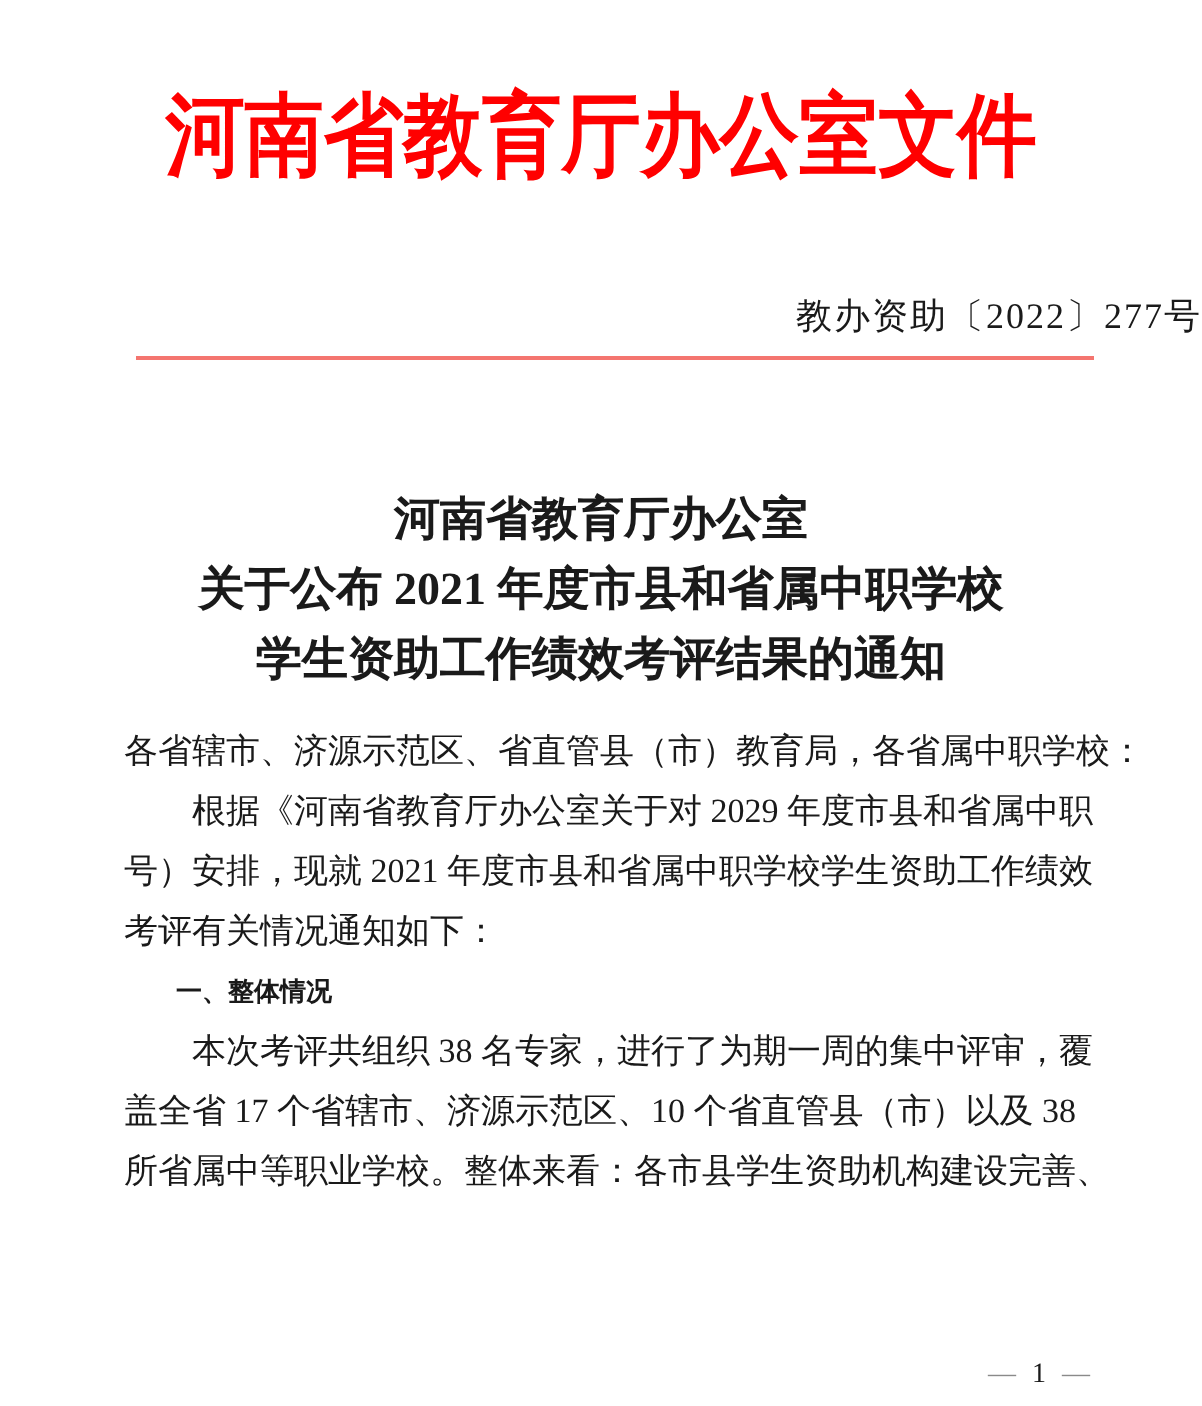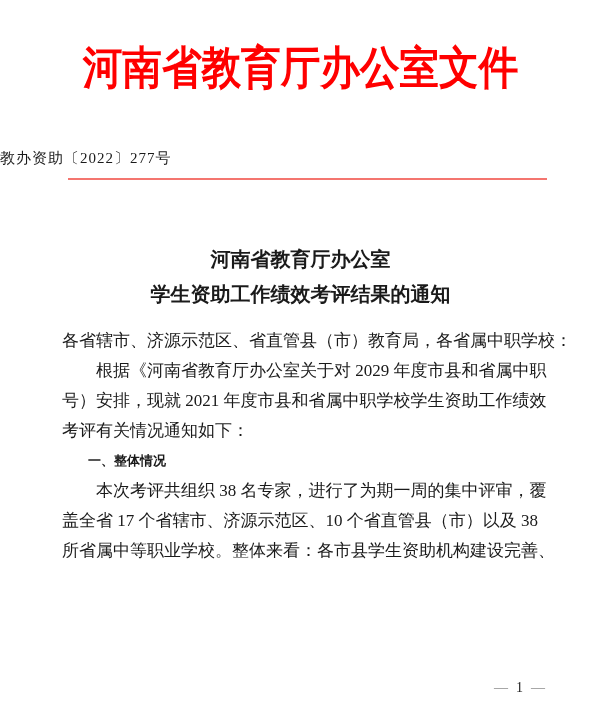--- a/index.html
+++ b/index.html
@@ -27,36 +27,36 @@
     font-size: 45px;
     font-weight: 700;
     color: #ff0000;
     white-space: nowrap;
     transform: scaleX(0.88);
     transform-origin: center;
     letter-spacing: 0px;
   }
   .doc-number {
     margin-top: 46px;
-    font-size: 15px;
+    font-size: 18px;
     line-height: 20px;
-    text-align: left;
+    text-align: right;
     letter-spacing: 1px;
     white-space: nowrap;
   }
   .divider {
     margin: 10px 54px 0 68px;
     border-top: 2px solid #f4756f;
     height: 0;
   }
   .title-block {
     margin-top: 62px;
     text-align: center;
     font-weight: 700;
-    font-size: 20px;
+    font-size: 23px;
     line-height: 35px;
   }
   .title-line { white-space: nowrap; }
   .body-block {
     margin-top: 14px;
     padding: 0 40px 0 62px;
     font-size: 17px;
     line-height: 30px;
   }
   .line { white-space: nowrap; }
@@ -86,20 +86,21 @@
   <div class="banner">
     <span class="banner-text">河南省教育厅办公室文件</span>
   </div>
 
   <div class="doc-number">教办资助〔2022〕277号</div>
 
   <div class="divider"></div>
 
   <div class="title-block">
     <div class="title-line">河南省教育厅办公室</div>
+    <div class="title-line">关于公布 2021 年度市县和省属中职学校</div>
     <div class="title-line">学生资助工作绩效考评结果的通知</div>
   </div>
 
   <div class="body-block">
     <div class="line">各省辖市、济源示范区、省直管县（市）教育局，各省属中职学校：</div>
     <div class="line indent">根据《河南省教育厅办公室关于对 2029 年度市县和省属中职</div>
     <div class="line">号）安排，现就 2021 年度市县和省属中职学校学生资助工作绩效</div>
     <div class="line">考评有关情况通知如下：</div>
     <div class="line heading indent">一、整体情况</div>
     <div class="line indent">本次考评共组织 38 名专家，进行了为期一周的集中评审，覆</div>

